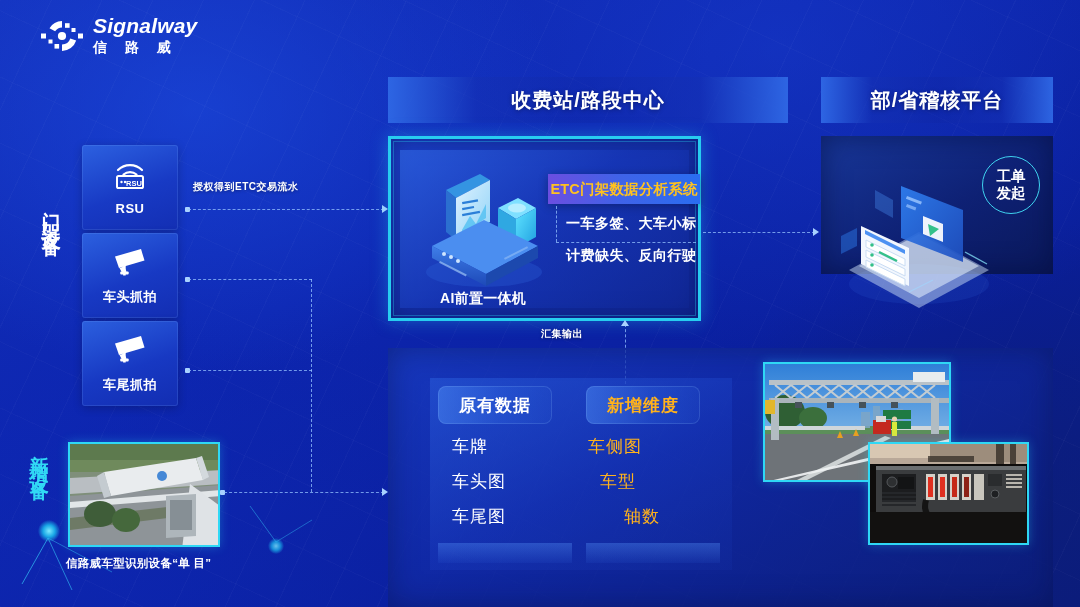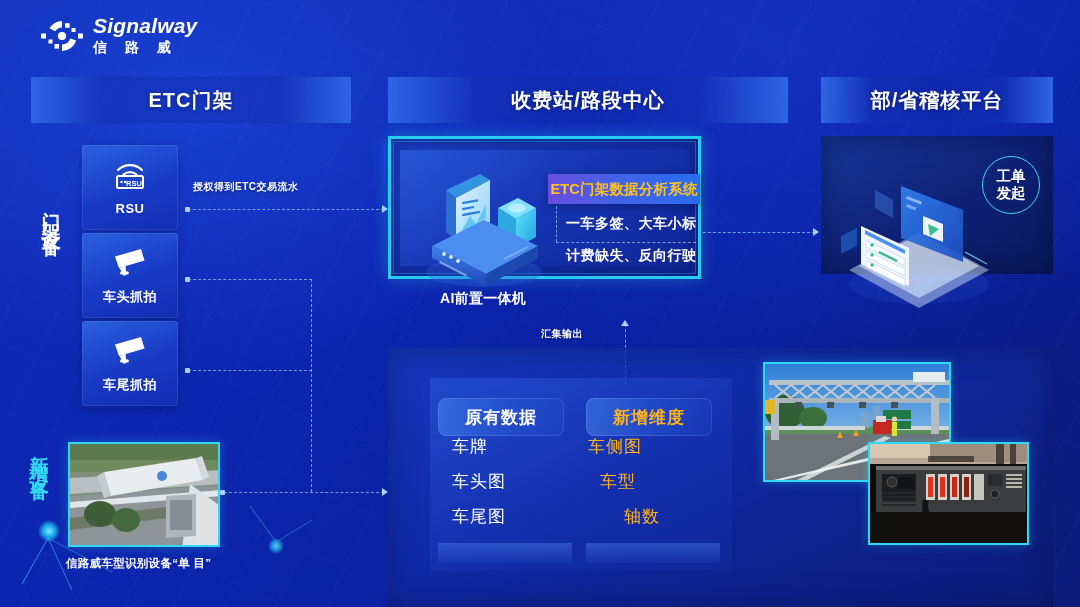--- a/index.html
+++ b/index.html
@@ -67,21 +67,21 @@
     box-shadow:0 2px 10px rgba(0,0,0,.22), inset 0 0 0 1px rgba(120,170,255,.18);
   }
   .dev-card .lbl{ color:#fff; font-size:13px; font-weight:bold; letter-spacing:.5px; }
 
   
   .photo-frame{ position:absolute; border:2px solid #2fd8f5; box-shadow:0 0 10px rgba(47,216,245,.30); overflow:hidden; }
   .cap{ position:absolute; color:#fff; font-size:11.5px; font-weight:bold; letter-spacing:.3px; white-space:nowrap; }
 
   
   #center-panel{
-    position:absolute; left:388px; top:136px; width:313px; height:143px;
+    position:absolute; left:388px; top:136px; width:313px; height:185px;
     background:linear-gradient(150deg,#1b3fc8 0%,#142fa8 45%,#0f2492 100%);
     border:3px solid #27cdf0;
     box-shadow:0 0 16px rgba(39,205,240,.35), inset 0 0 22px rgba(8,22,90,.55);
   }
   #center-panel:before{
     content:""; position:absolute; inset:2px; border:1px solid rgba(39,205,240,.35); pointer-events:none;
   }
   #center-inner{
     position:absolute; left:9px; top:11px; right:9px; bottom:10px;
     background:linear-gradient(140deg, rgba(52,110,232,.55) 0%, rgba(24,60,196,.45) 48%, rgba(16,40,150,.45) 100%);
@@ -112,26 +112,25 @@
   #bottom-panel{
     position:absolute; left:388px; top:348px; width:665px; height:259px;
     background:linear-gradient(155deg, rgba(26,62,196,.75) 0%, rgba(18,44,168,.72) 40%, rgba(11,28,120,.78) 100%);
     box-shadow:inset 0 0 30px rgba(6,16,70,.45);
   }
   #data-card{
     position:absolute; left:42px; top:30px; width:302px; height:192px;
     background:linear-gradient(155deg, rgba(46,102,226,.45) 0%, rgba(26,62,196,.35) 55%, rgba(18,44,160,.35) 100%);
   }
   .col-head{
-    position:absolute; width:126px; height:38px; border-radius:8px;
+    position:absolute; width:114px; height:38px; border-radius:8px;
     display:flex; align-items:center; justify-content:center;
     font-size:17px; font-weight:bold; letter-spacing:1px;
     background:linear-gradient(90deg, rgba(78,140,245,.50) 0%, rgba(52,108,230,.30) 55%, rgba(40,90,210,.18) 100%);
     box-shadow:inset 0 0 0 1px rgba(150,200,255,.18);
-    margin-top:12px;
   }
   .data-item{ position:absolute; font-size:17px; font-weight:normal; letter-spacing:1px; white-space:nowrap; }
   .col-plinth{
     position:absolute; height:20px;
     background:linear-gradient(180deg, rgba(88,150,250,.35) 0%, rgba(50,104,228,.10) 100%);
   }
 
   
   .dline-h{ position:absolute; height:0; border-top:1px dashed rgba(150,195,255,.75); }
   .dline-v{ position:absolute; width:0; border-left:1px dashed rgba(150,195,255,.75); }
@@ -182,21 +181,20 @@
           <rect x="25" y="9.2" width="4.6" height="4.6"></rect>
         </g>
       </svg>
     </div>
     <div class="wordmark">
       <div class="brand-en">Signalway</div>
       <div class="brand-cn">信 路 威</div>
     </div>
   </div>
 
-  <div class="sec-head" style="left:31px;top:77px;width:320px;">ETC门架</div>
   <div class="sec-head" style="left:388px;top:77px;width:400px;">收费站/路段中心</div>
   <div class="sec-head" style="left:821px;top:77px;width:232px;">部/省稽核平台</div>
 
   <div class="vrail" style="left:42px;top:196px;color:#ffffff;">门架设备</div>
   <div class="vrail" style="left:30px;top:440px;color:#31d9f5;">新增设备</div>
 
   <div class="dev-card" style="left:82px;top:145px;height:85px;">
     <span>
       <svg width="42" height="32" viewBox="0 0 42 32">
         <g fill="none" stroke="#ffffff" stroke-width="2.2" stroke-linecap="round">
@@ -219,21 +217,21 @@
           <path d="M7 10.5 L33 3 L36.5 14.5 L11 22 Z"></path>
           <path d="M11.5 22 l4.5 -1.6 l2.6 5.2 l-4.4 1.3 Z"></path>
           <rect x="12.2" y="25.5" width="8.5" height="3" rx="1"></rect>
           <rect x="15.1" y="17.5" width="2.6" height="12"></rect>
         </g>
       </svg>
     </span>
     <div class="lbl">车头抓拍</div>
   </div>
 
-  <div class="dev-card" style="left:82px;top:321px;height:85px;">
+  <div class="dev-card" style="left:82px;top:321px;height:85px;font-family:Liberation Mono, monospace;">
     <span>
       <svg width="44" height="32" viewBox="0 0 44 32">
         <g fill="#ffffff">
           <path d="M7 10.5 L33 3 L36.5 14.5 L11 22 Z"></path>
           <path d="M11.5 22 l4.5 -1.6 l2.6 5.2 l-4.4 1.3 Z"></path>
           <rect x="12.2" y="25.5" width="8.5" height="3" rx="1"></rect>
           <rect x="15.1" y="17.5" width="2.6" height="12"></rect>
         </g>
       </svg>
     </span>

